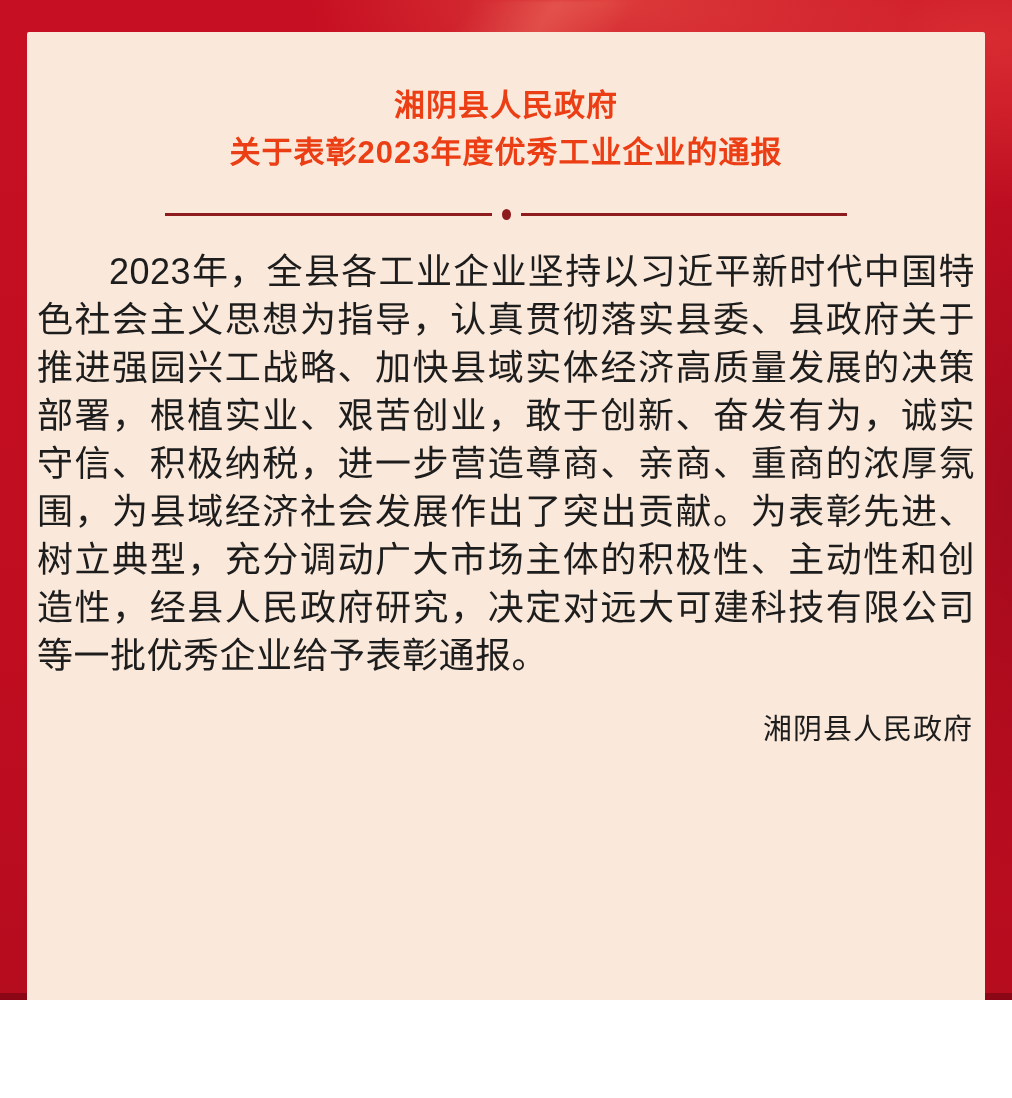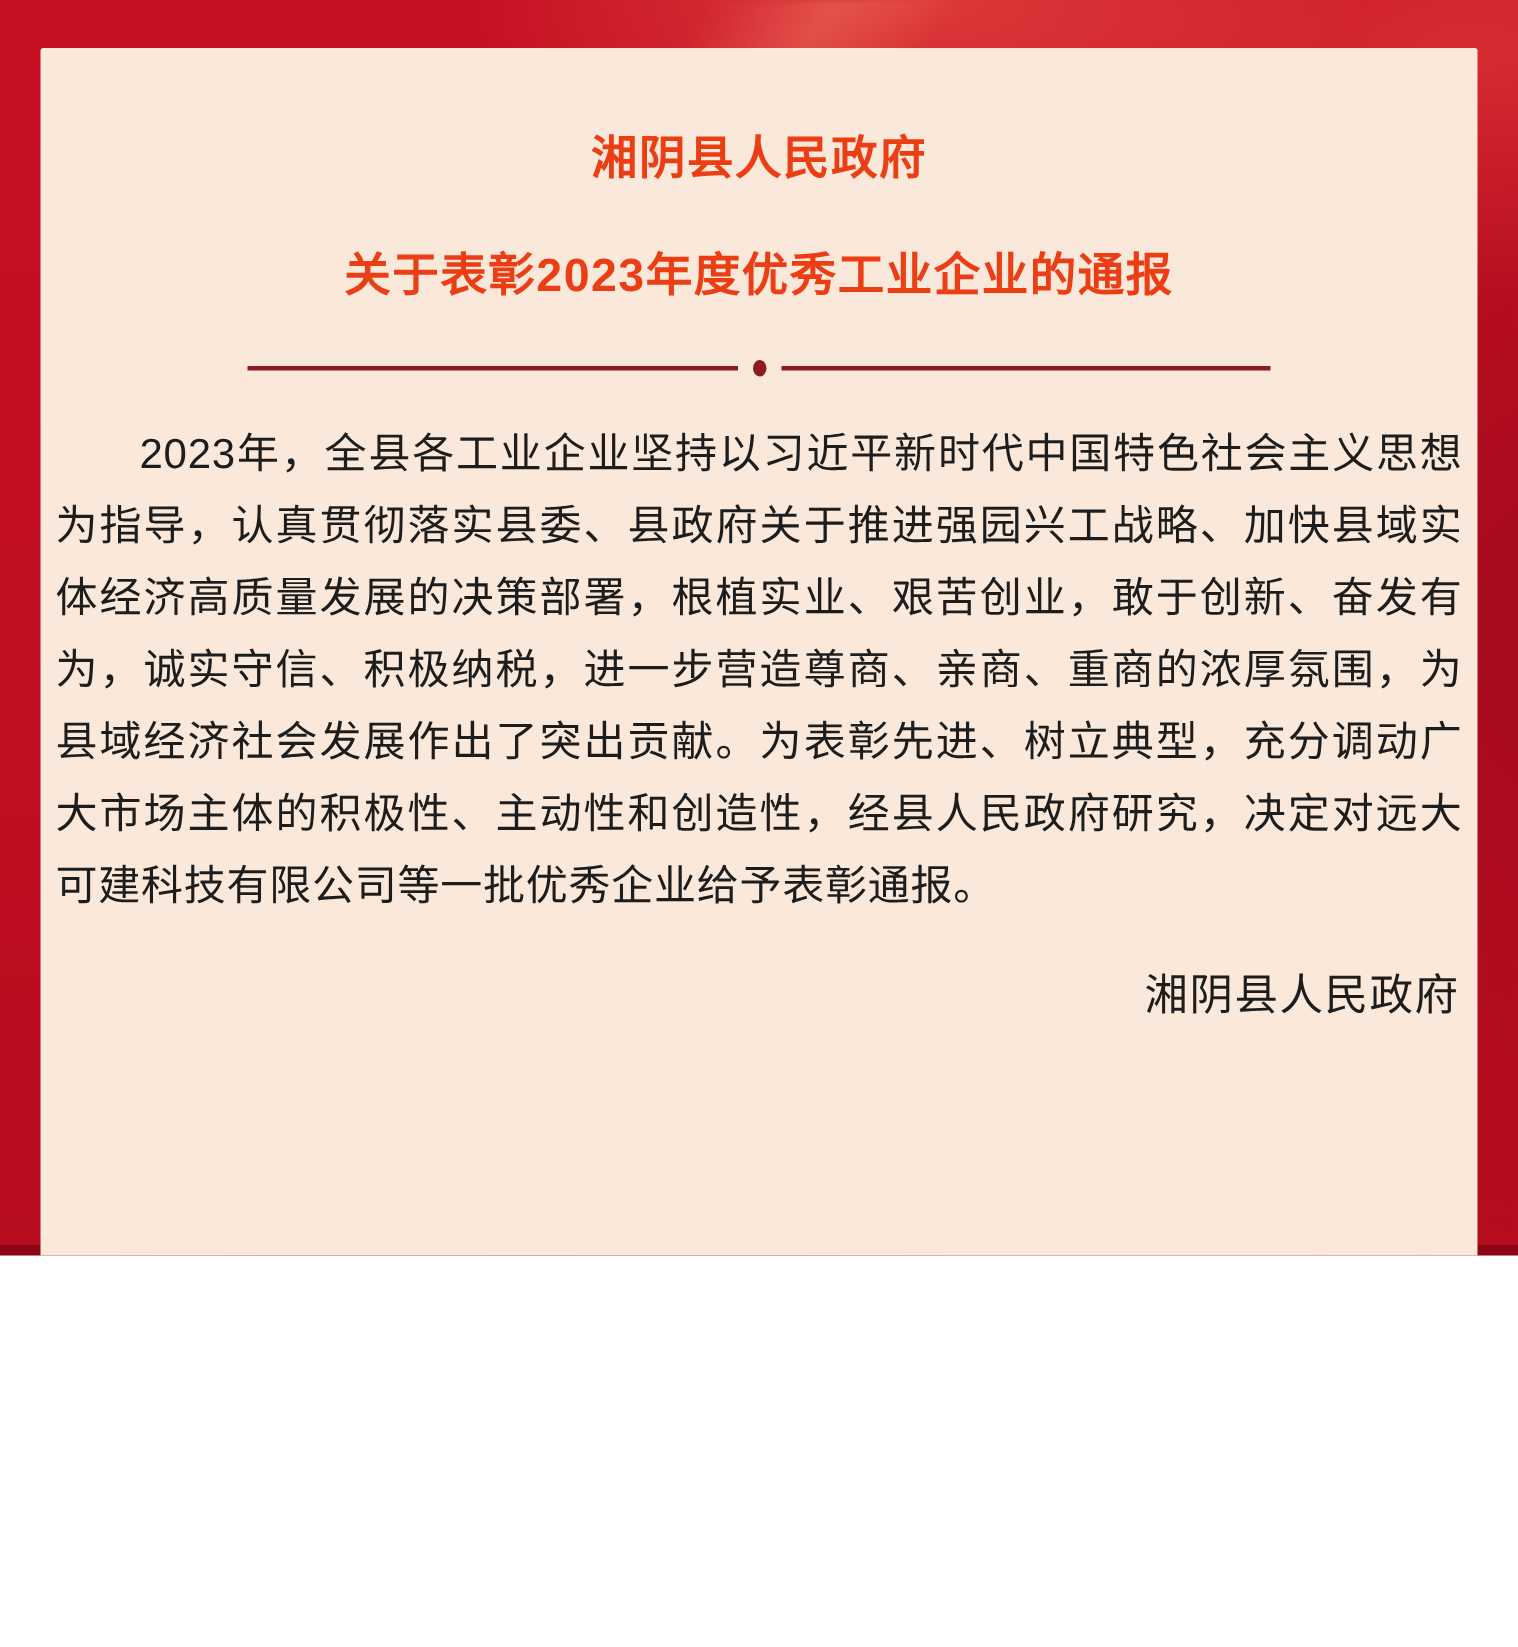--- a/index.html
+++ b/index.html
@@ -3,21 +3,21 @@
 <meta charset="utf-8">
 <style>
   html,body{margin:0;padding:0;}
   body{
     width:1012px;height:1098px;
     font-family:"Liberation Sans","DejaVu Sans",sans-serif;
     overflow:hidden;
   }
   .stage{
     position:relative;
-    width:1012px;height:837px;
+    width:1012px;height:1000px;
     overflow:hidden;
     background:
       radial-gradient(ellipse 430px 210px at 60% 0%, rgba(255,125,95,.40), rgba(255,125,95,0) 70%),
       radial-gradient(ellipse 520px 240px at 97% 4%, rgba(255,110,85,.30), rgba(255,110,85,0) 70%),
       radial-gradient(ellipse 260px 560px at 101% 50%, rgba(125,8,24,.45), rgba(125,8,24,0) 72%),
       radial-gradient(ellipse 420px 160px at 35% 100%, rgba(120,6,20,.35), rgba(120,6,20,0) 70%),
       linear-gradient(180deg,#c60f22 0%,#c00d20 65%,#b50c1e 100%);
   }
   
   .flare{position:absolute;pointer-events:none;}
@@ -41,34 +41,34 @@
   .title{
     margin:0;
     text-align:center;
     color:#ec3e14;
     font-size:31px;
     font-weight:700;
     line-height:36px;
     letter-spacing:1px;
   }
   .title-org{margin-top:56px;}
-  .title-subject{margin-top:42px;}
+  .title-subject{margin-top:11px;}
 
   .divider{
     margin:38px 128px 0;
     display:flex;
     align-items:center;
     height:11px;
   }
   .divider .line{flex:1;height:3px;background:#8e1b1e;}
   .divider .dot{width:9px;height:11px;border-radius:50%;background:#8e1b1e;margin:0 10px;flex:0 0 auto;}
 
   .body-text p{
     margin:0;
-    font-size:28px;
+    font-size:36px;
     line-height:48px;
     color:#1d1d1d;
     text-align:justify;
     text-indent:2em;
     letter-spacing:.5px;
   }
   .para-1{margin-top:28px !important;}
   .para-2{margin-top:12px !important;}
 
   .signature{

